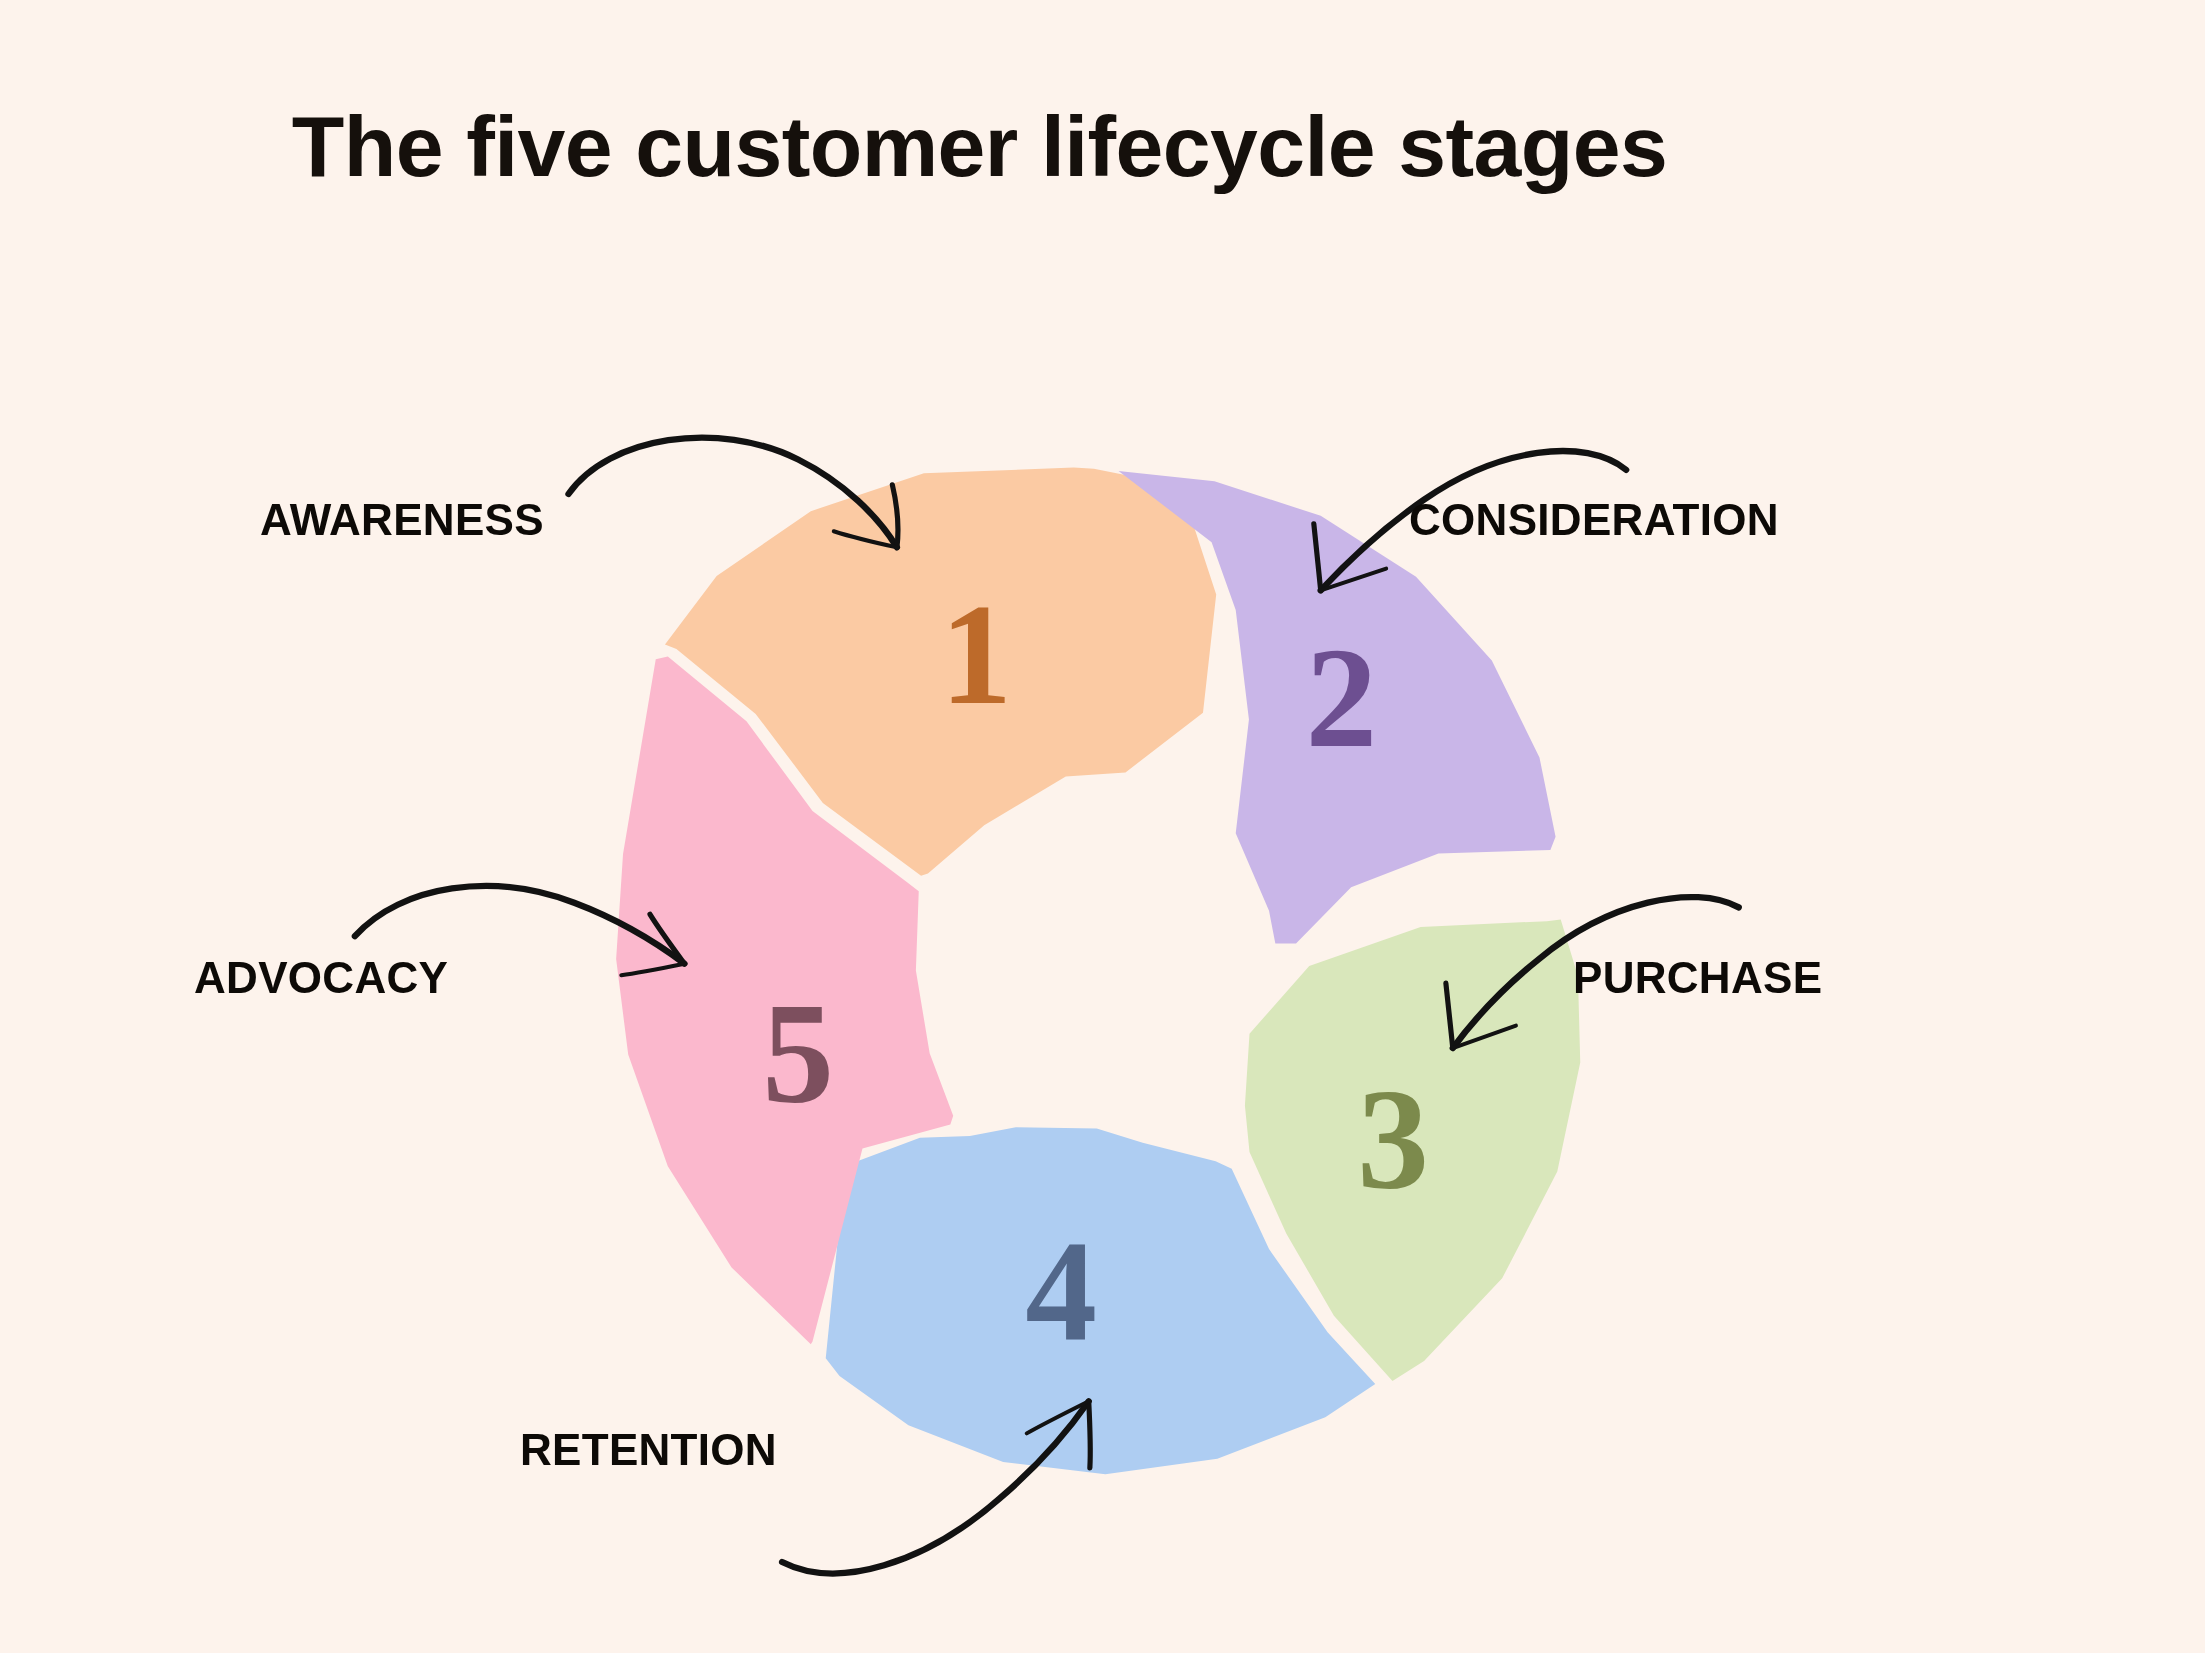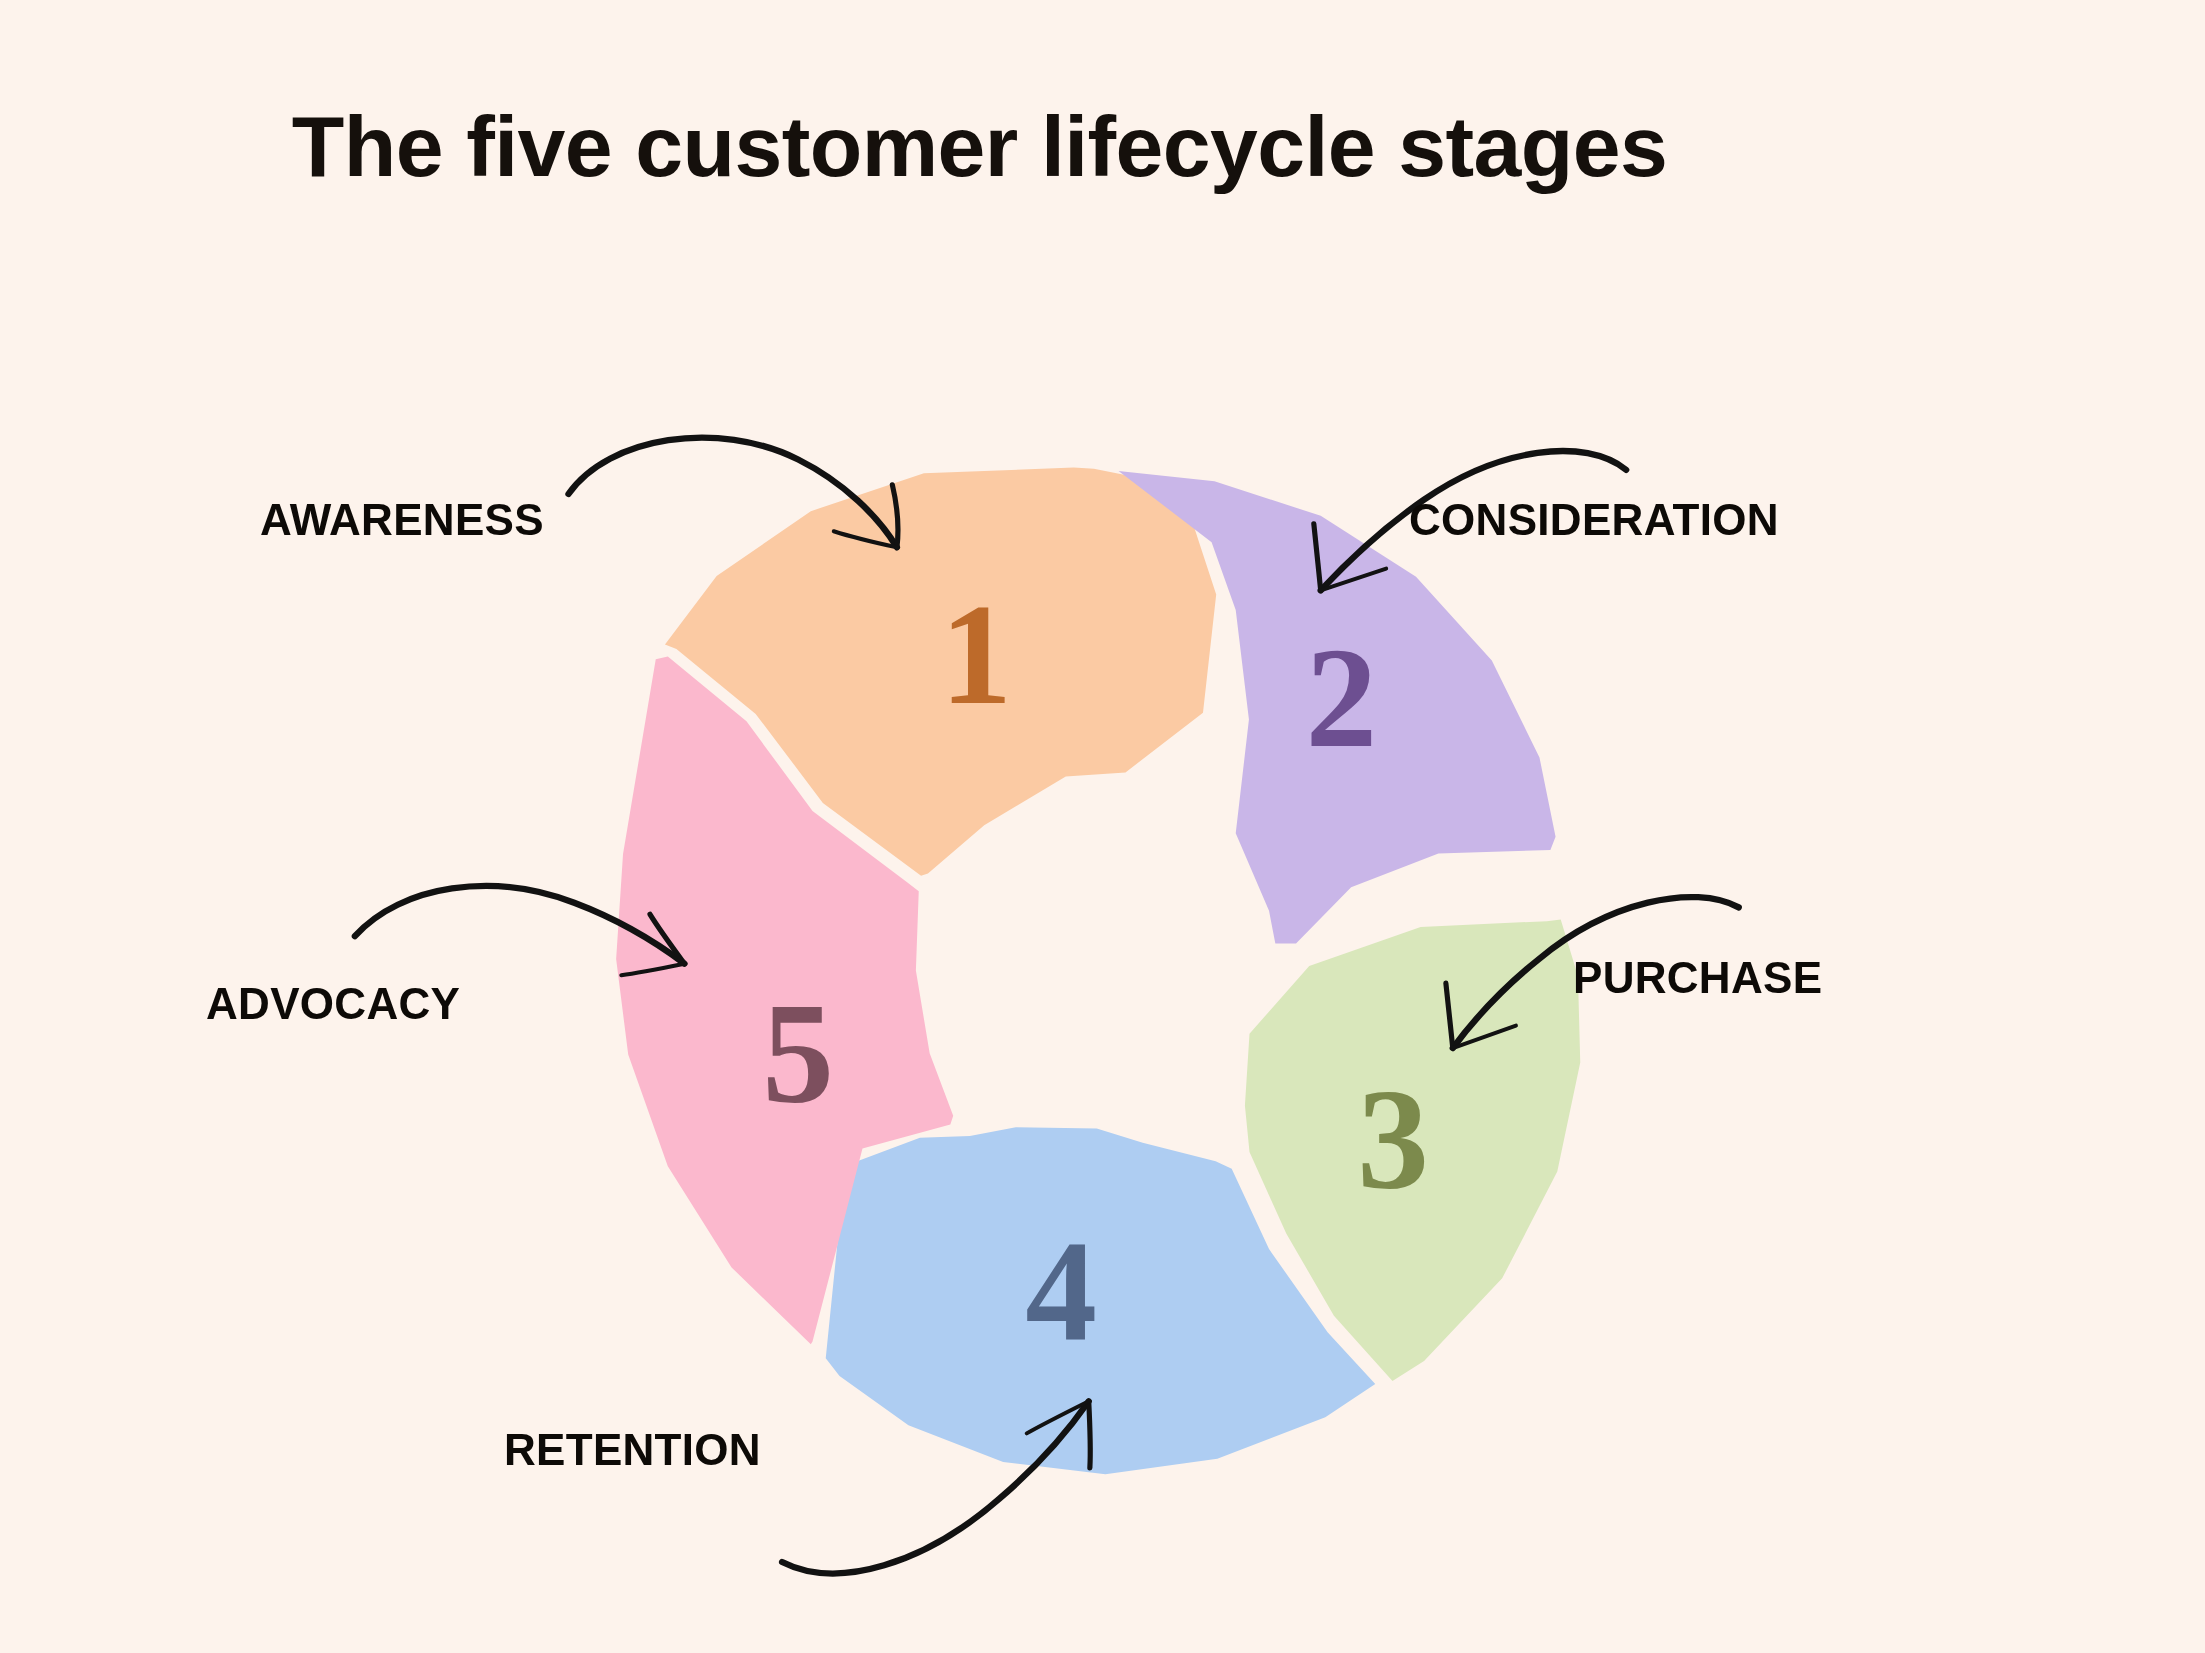--- a/index.html
+++ b/index.html
@@ -37,23 +37,23 @@
     position: absolute;
     font-family: "Liberation Sans", sans-serif;
     font-weight: bold;
     font-size: 44px;
     color: #0d0a07;
     letter-spacing: 0.3px;
     white-space: nowrap;
   }
   #label-awareness { left: 260px;  top: 495px; }
   #label-consideration { left: 1409px; top: 495px; }
-  #label-advocacy { left: 206px;  top: 953px; margin-top: 26px; }
+  #label-advocacy { left: 194px;  top: 953px; }
   #label-purchase  { left: 1573px; top: 953px; }
-  #label-retention { left: 504px;  top: 1425px; }
+  #label-retention { left: 520px;  top: 1425px; }
 
   svg.wheel {
     position: absolute;
     left: 0;
     top: 0;
     width: 2205px;
     height: 1654px;
     overflow: visible;
   }
   .seg-num {

